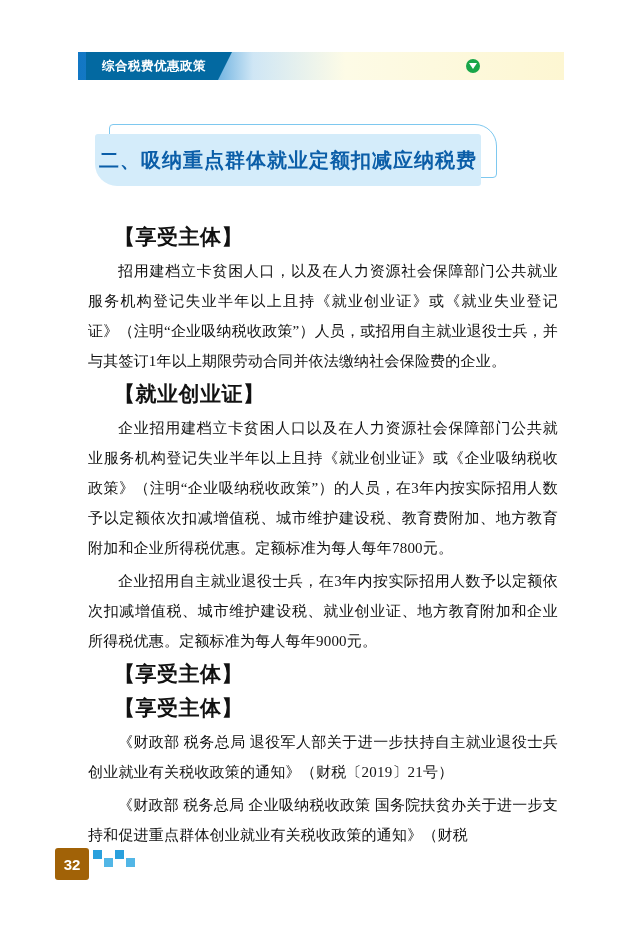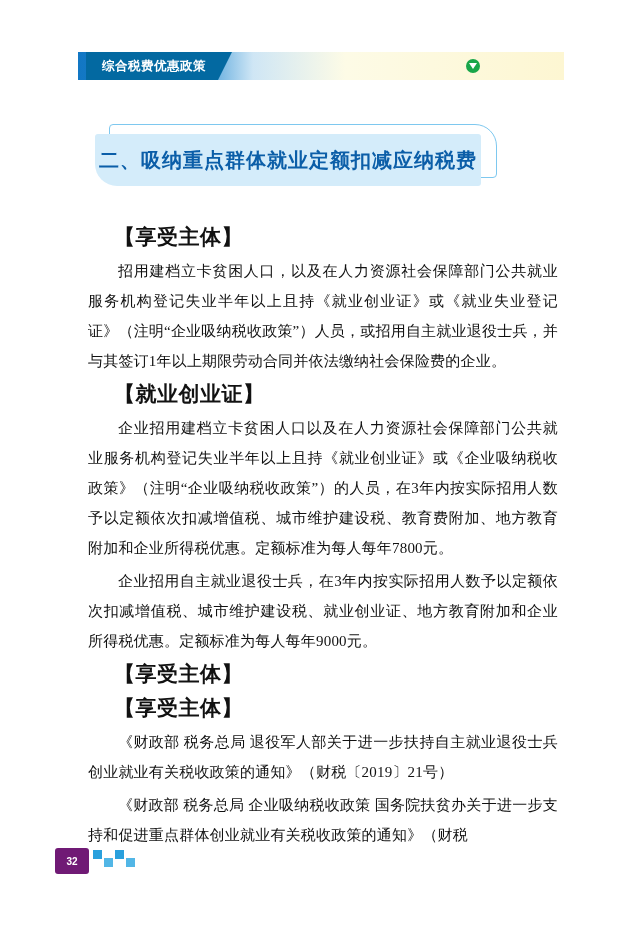--- a/index.html
+++ b/index.html
@@ -139,25 +139,25 @@
     left: 55px;
     bottom: 57px;
     width: 120px;
     height: 24px;
   }
   .page-num {
     position: absolute;
     left: 0;
     top: 0;
     width: 34px;
-    height: 26px;
-    background: #701a75;
+    height: 32px;
+    background: #a16207;
     border-radius: 3px;
     color: #ffffff;
-    font-size: 10px;
+    font-size: 15px;
     font-weight: bold;
     font-family: "Liberation Sans", "DejaVu Sans", sans-serif;
     display: flex;
     align-items: center;
     justify-content: center;
   }
   .sq {
     position: absolute;
     width: 9px;
     height: 9px;

